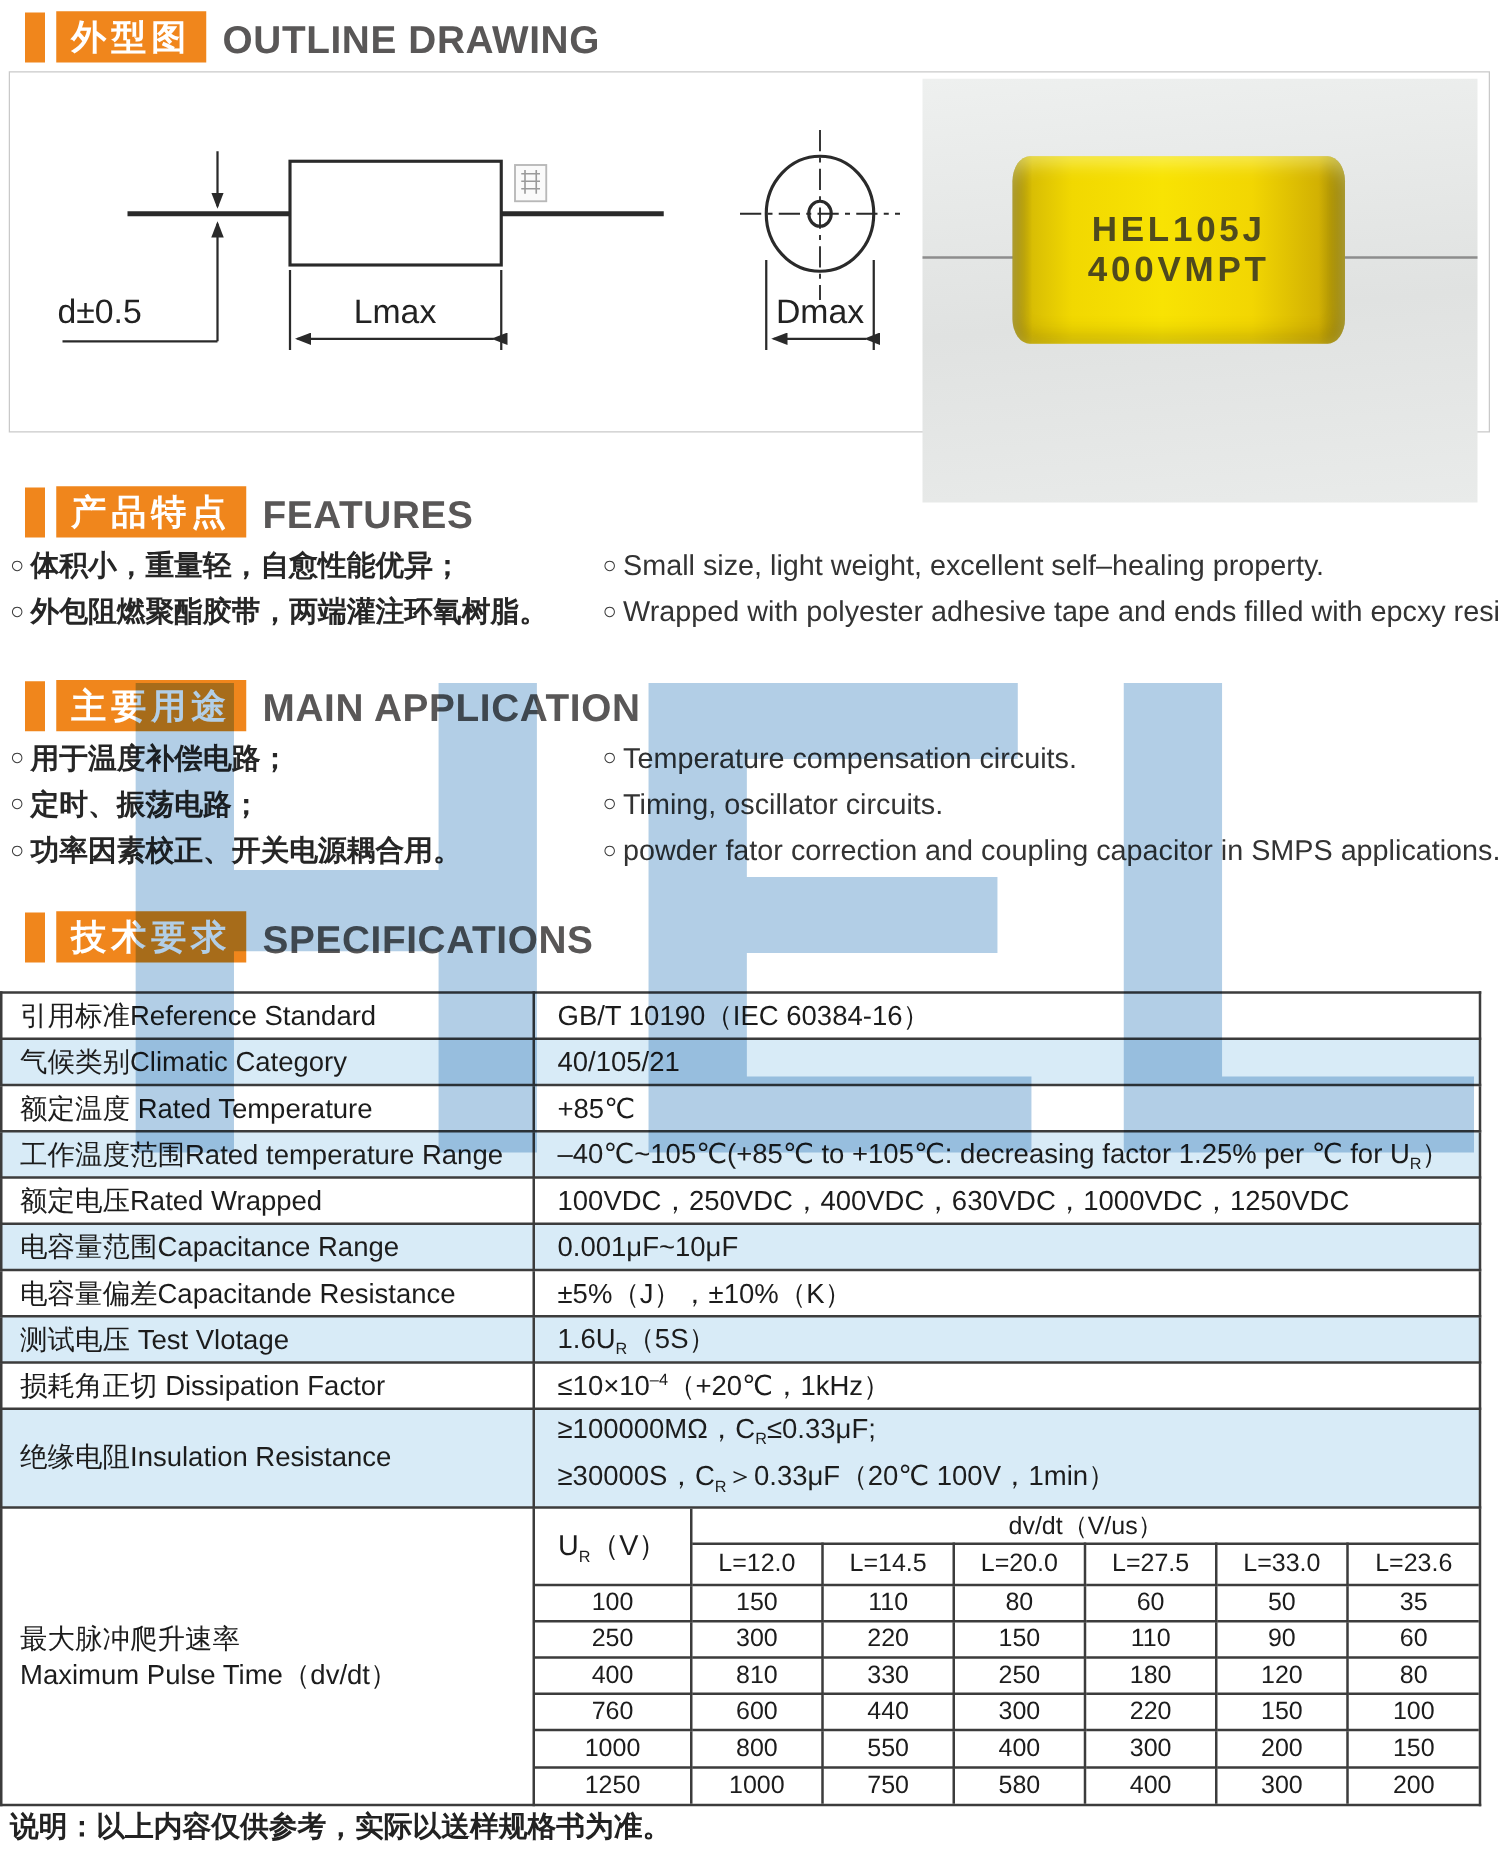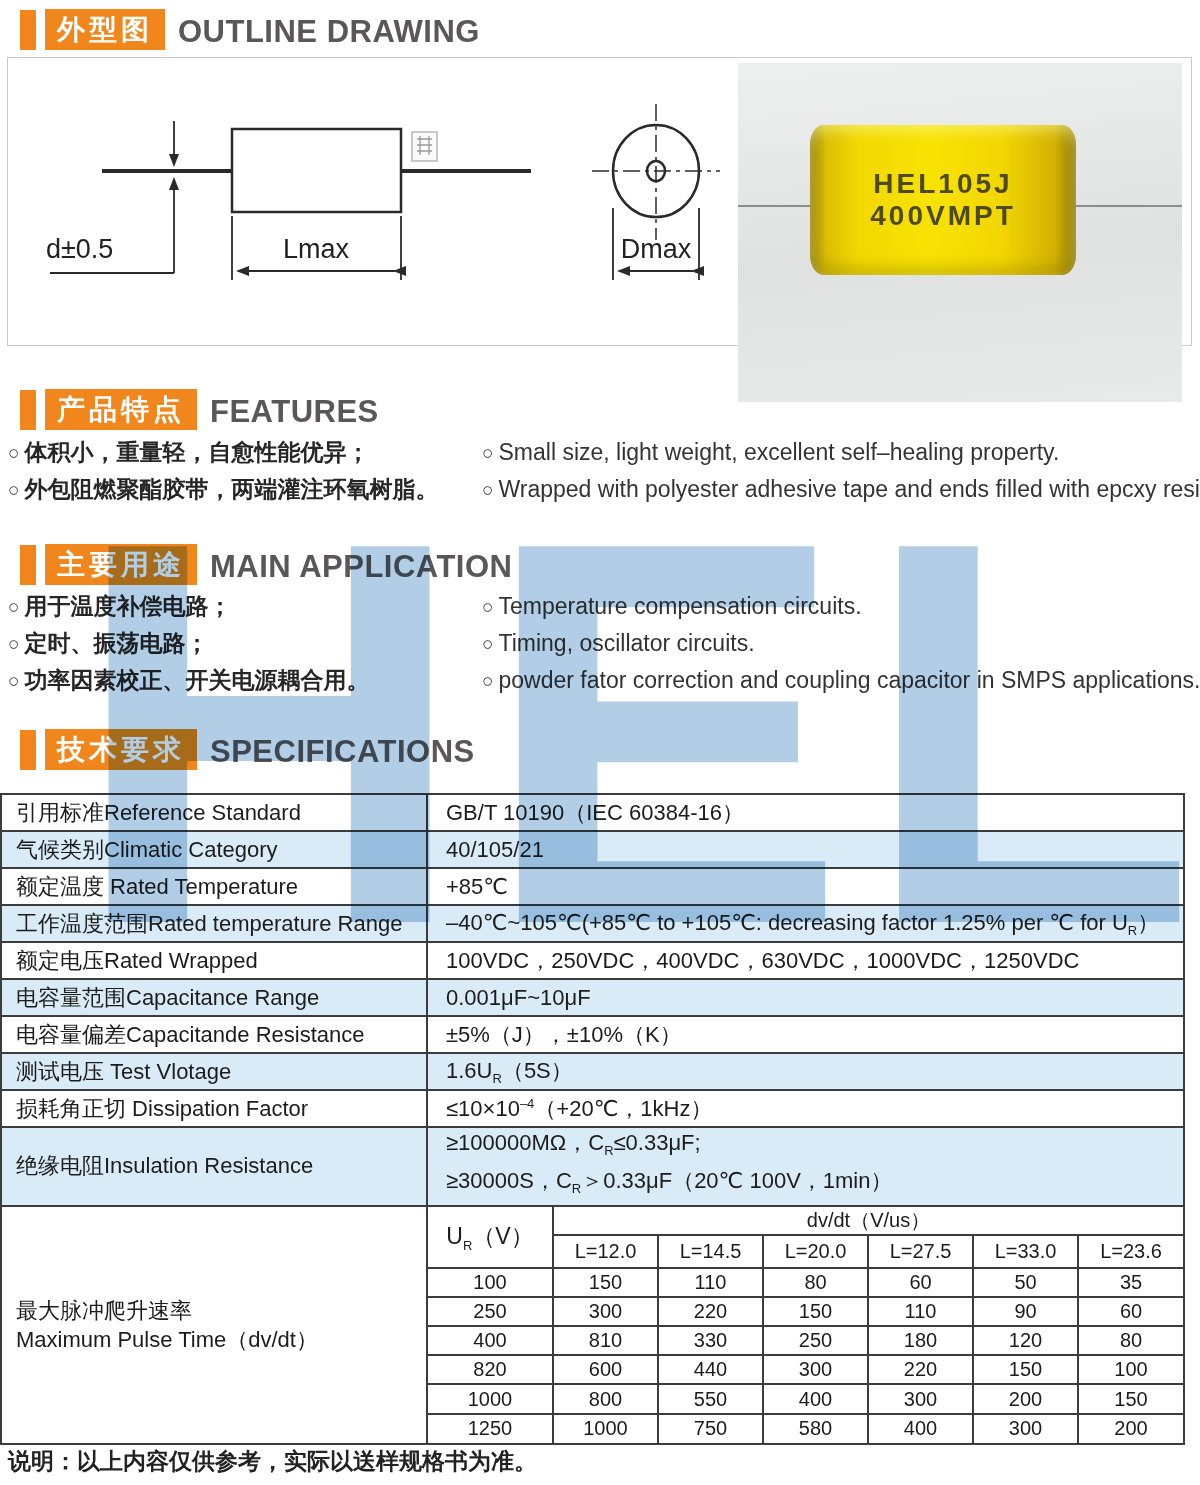--- a/index.html
+++ b/index.html
@@ -298,21 +298,21 @@
                 <tr style="height: 29px;">
                   <td>400</td>
                   <td>810</td>
                   <td>330</td>
                   <td>250</td>
                   <td>180</td>
                   <td>120</td>
                   <td class="last">80</td>
                 </tr>
                 <tr style="height: 29px;">
-                  <td>820</td>
+                  <td>760</td>
                   <td>600</td>
                   <td>440</td>
                   <td>300</td>
                   <td>220</td>
                   <td>150</td>
                   <td class="last">100</td>
                 </tr>
                 <tr style="height: 29px;">
                   <td>1000</td>
                   <td>800</td>

